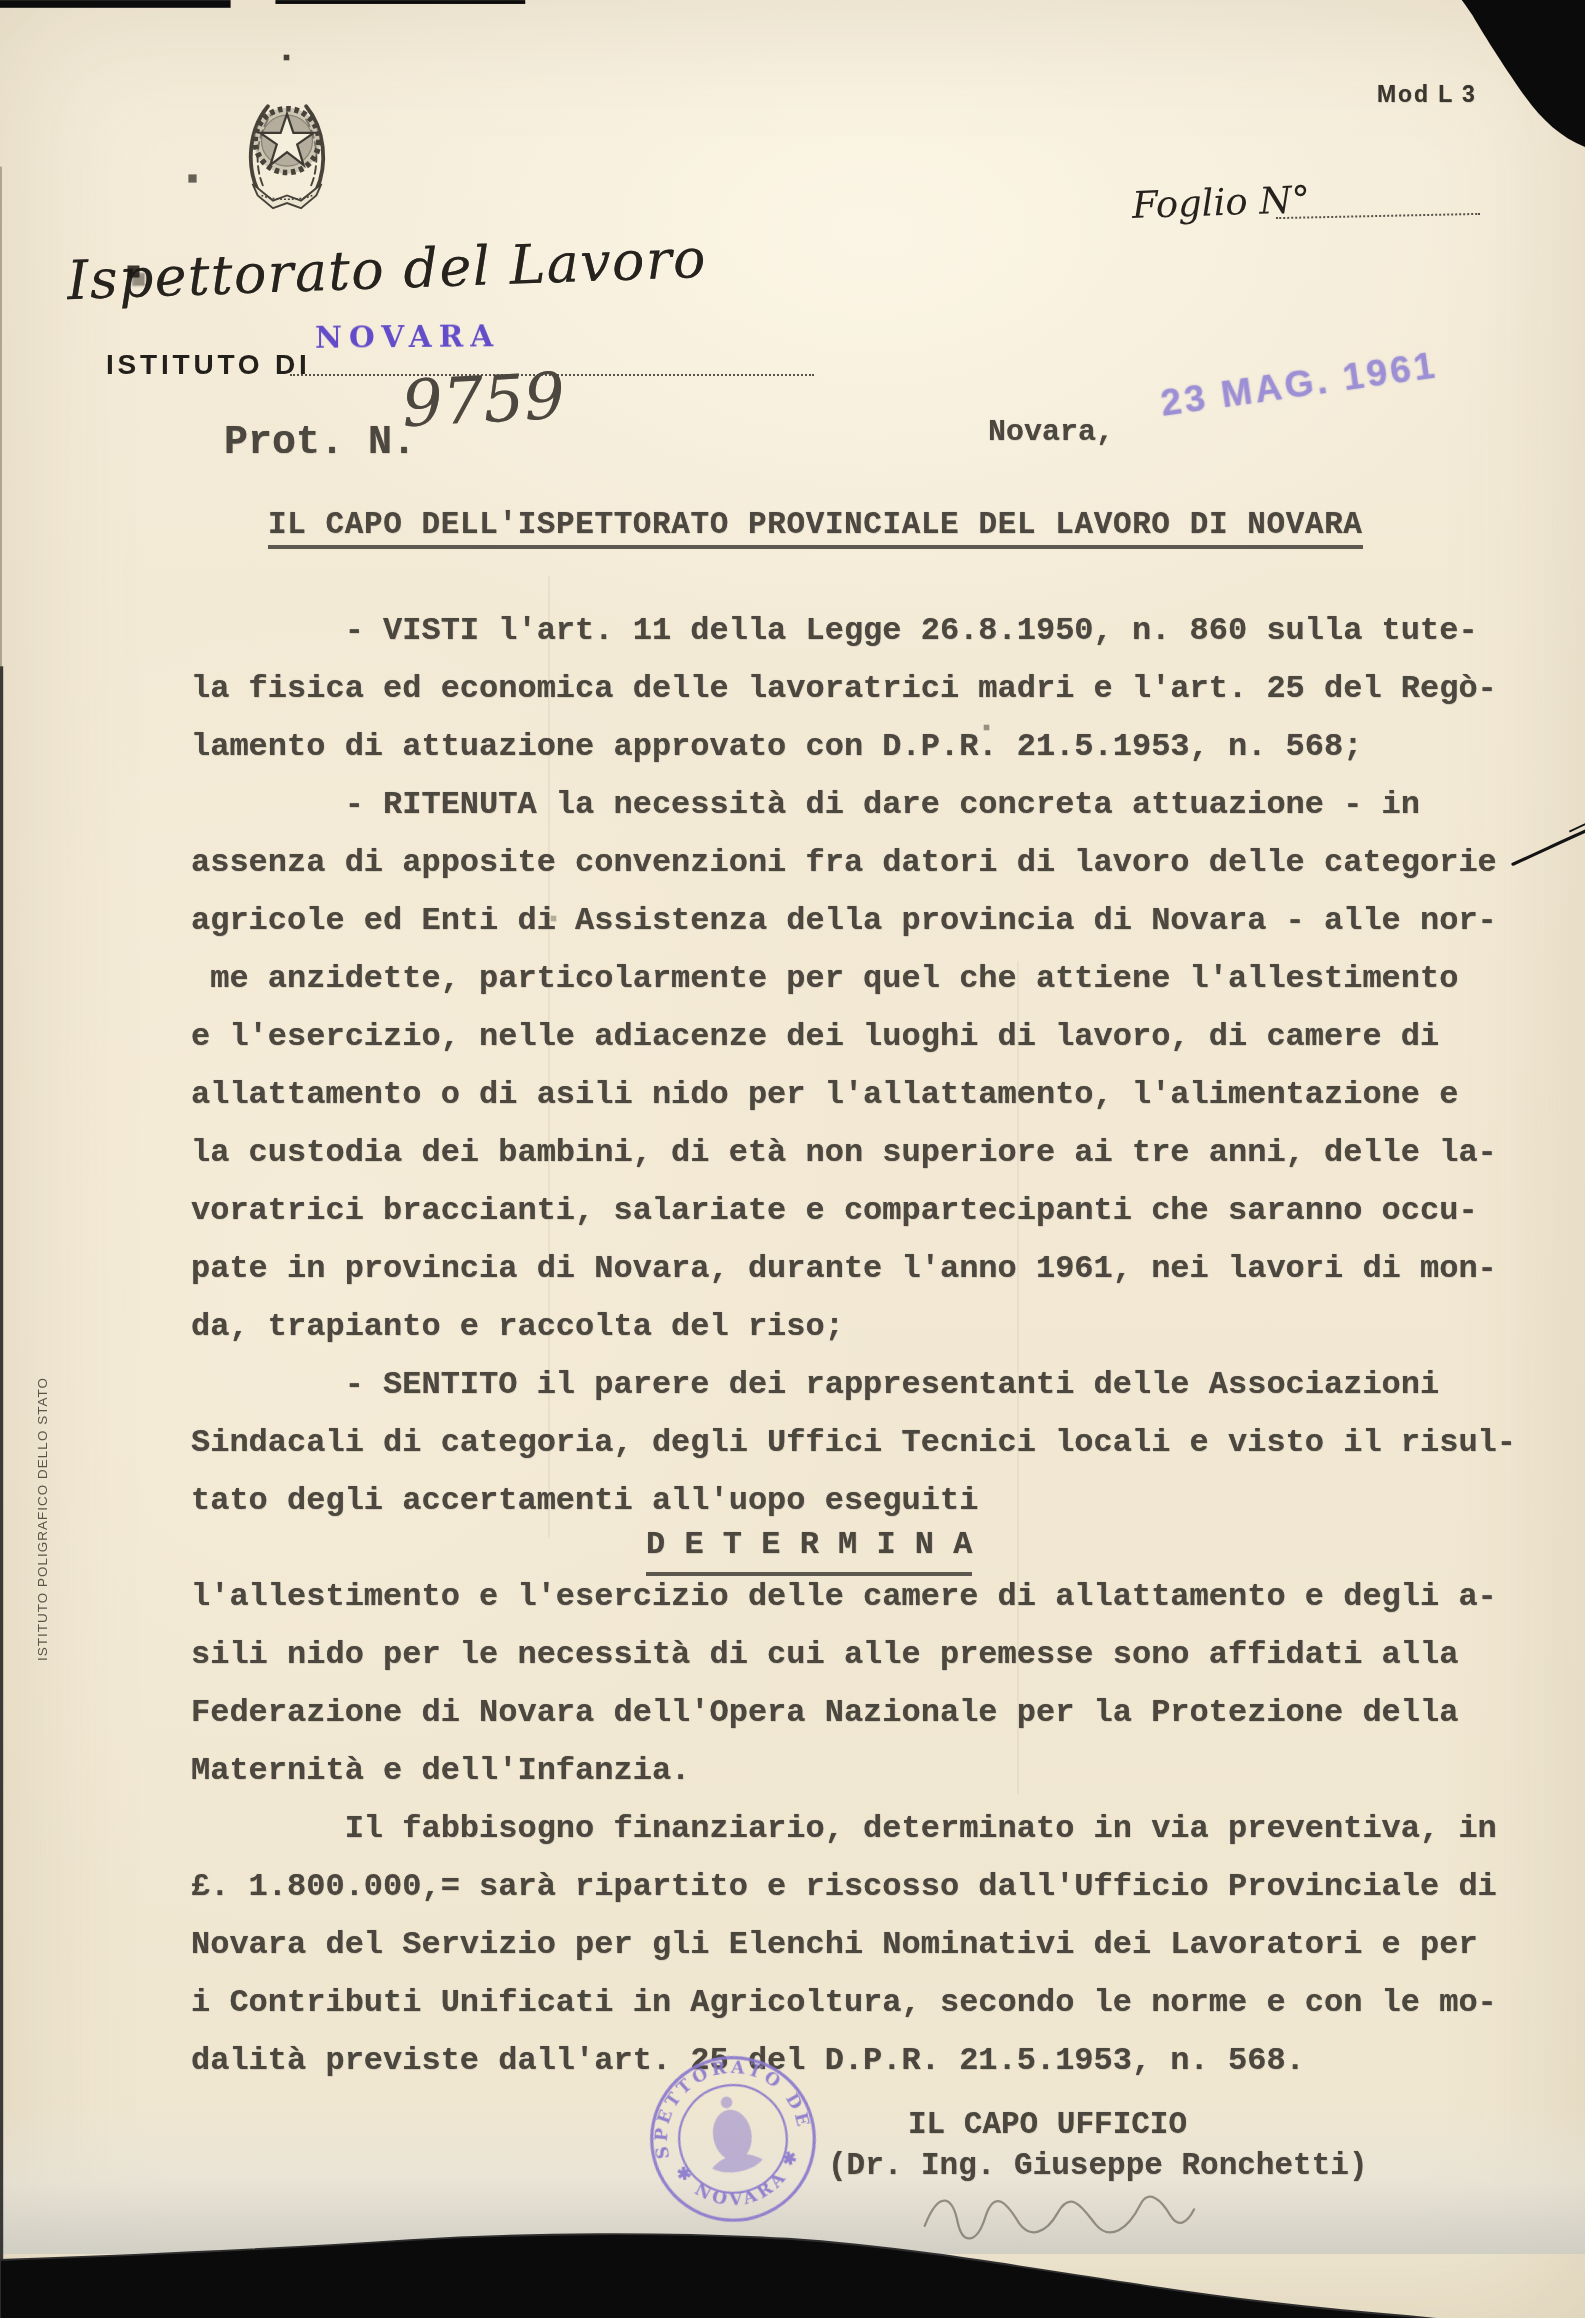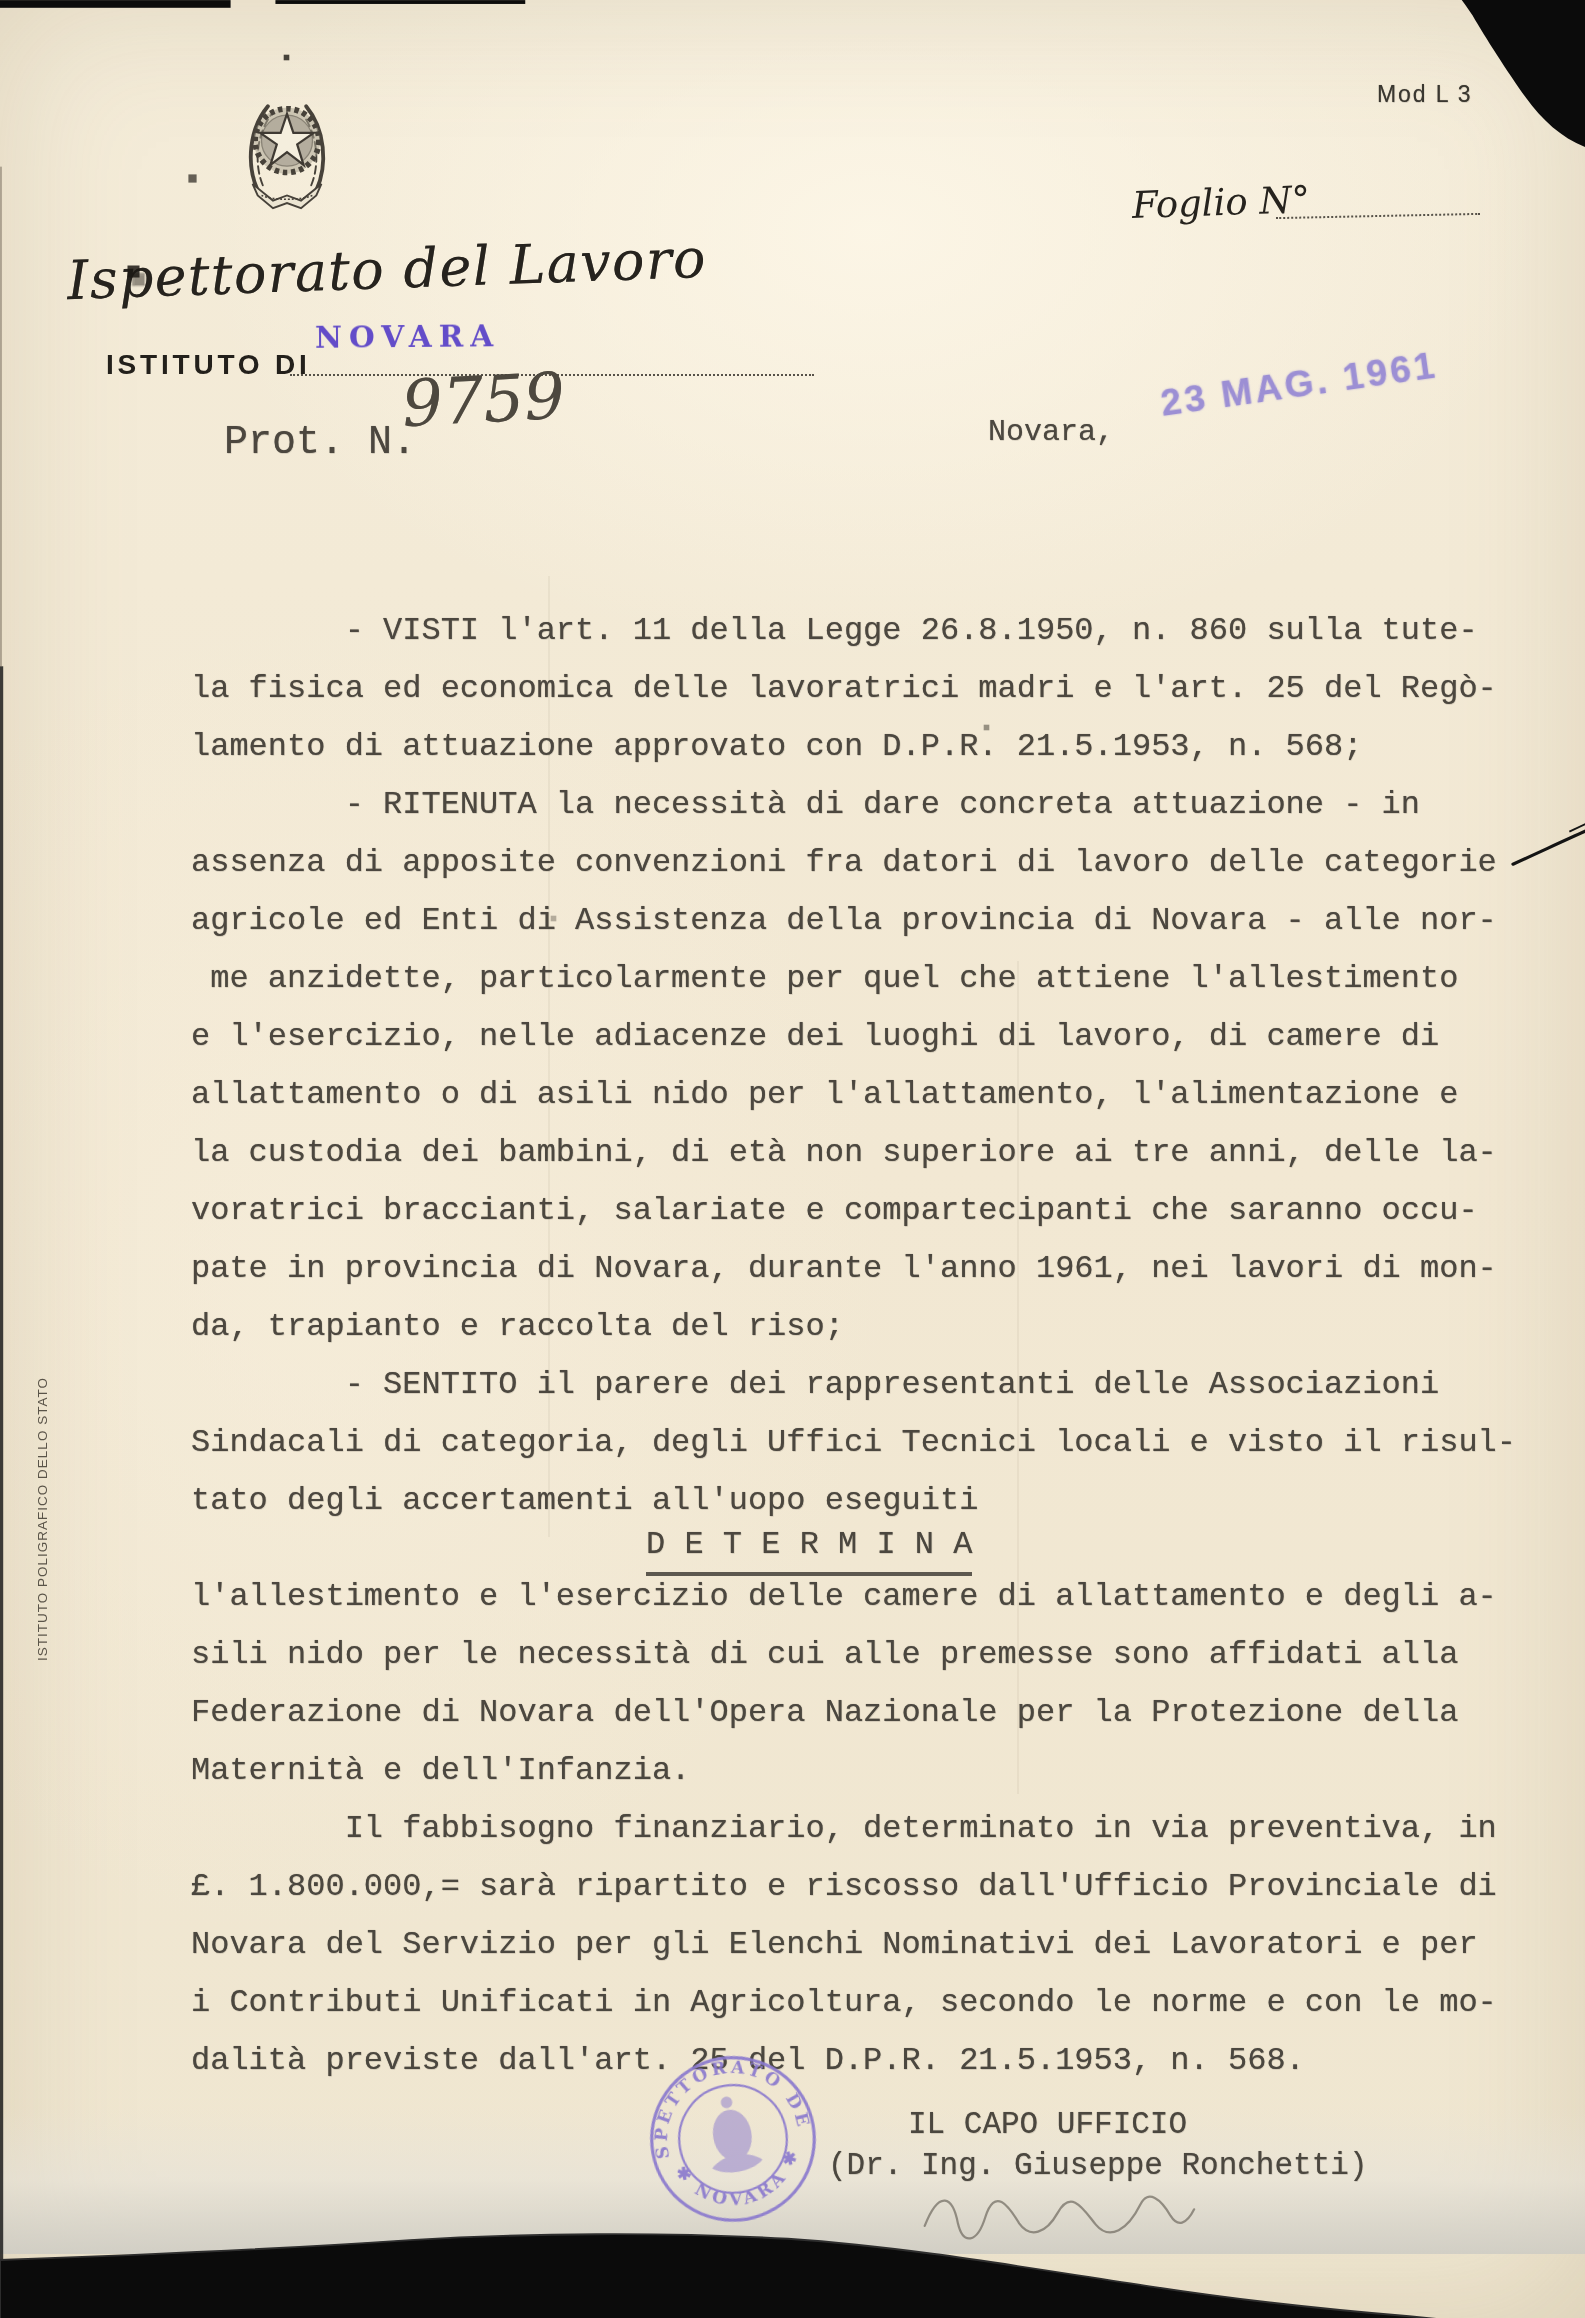--- a/index.html
+++ b/index.html
@@ -10,21 +10,21 @@
       radial-gradient(ellipse 961px 608px at 55% 10%, rgba(253,247,232,.85), rgba(253,247,232,0) 70%),
       radial-gradient(ellipse 769px 897px at 20% 55%, rgba(248,240,222,.5), rgba(248,240,222,0) 75%),
       linear-gradient(180deg,#f4ecd9 0%,#f2e8d3 50%,#efe6d0 100%);
     box-shadow: inset 0 0 141px rgba(140,118,78,.20);
     font-family:"Liberation Sans", sans-serif;
   }
   .abs{position:absolute;}
   
   .type{
     font-family:"Liberation Mono","DejaVu Sans Mono",monospace;
-    font-weight:400; color:#3e3a33; opacity:.92;
+    font-weight:700; color:#3e3a33; opacity:.92;
     text-shadow:0 0 0.8px rgba(62,58,51,.65), 0.6px 0.6px 0 rgba(62,58,51,.12);
   }
   .bodytext{font-size:32px; line-height:58px; white-space:pre;}
   .doc-title{
     left:268px; top:507px; font-size:31px; letter-spacing:0.6px;
     border-bottom:4.5px solid rgba(52,48,42,.85); padding-bottom:3.2px;
   }
   .determina{
     left:646px; top:1526px; font-size:32px;
     border-bottom:4.5px solid rgba(52,48,42,.85); padding-bottom:9px;
@@ -118,20 +118,21 @@
 
   <div class="abs circolo">ISTITUTO DI</div>
   <div class="abs circolo-dots"></div>
 
   <div class="abs type prot">Prot. N.</div>
   <div class="abs prot-hand">9759</div>
 
   <div class="abs type city">Novara,</div>
   <div class="abs date-stamp">23 MAG. 1961</div>
 
+  <div class="abs type doc-title">IL CAPO DELL'ISPETTORATO PROVINCIALE DEL LAVORO DI NOVARA</div>
 
   <div class="abs type bodytext" style="left:191px; top:602px;">        - VISTI l'art. 11 della Legge 26.8.1950, n. 860 sulla tute-
 la fisica ed economica delle lavoratrici madri e l'art. 25 del Regò-
 lamento di attuazione approvato con D.P.R. 21.5.1953, n. 568;
         - RITENUTA la necessità di dare concreta attuazione - in
 assenza di apposite convenzioni fra datori di lavoro delle categorie
 agricole ed Enti di Assistenza della provincia di Novara - alle nor-
  me anzidette, particolarmente per quel che attiene l'allestimento
 e l'esercizio, nelle adiacenze dei luoghi di lavoro, di camere di
 allattamento o di asili nido per l'allattamento, l'alimentazione e

